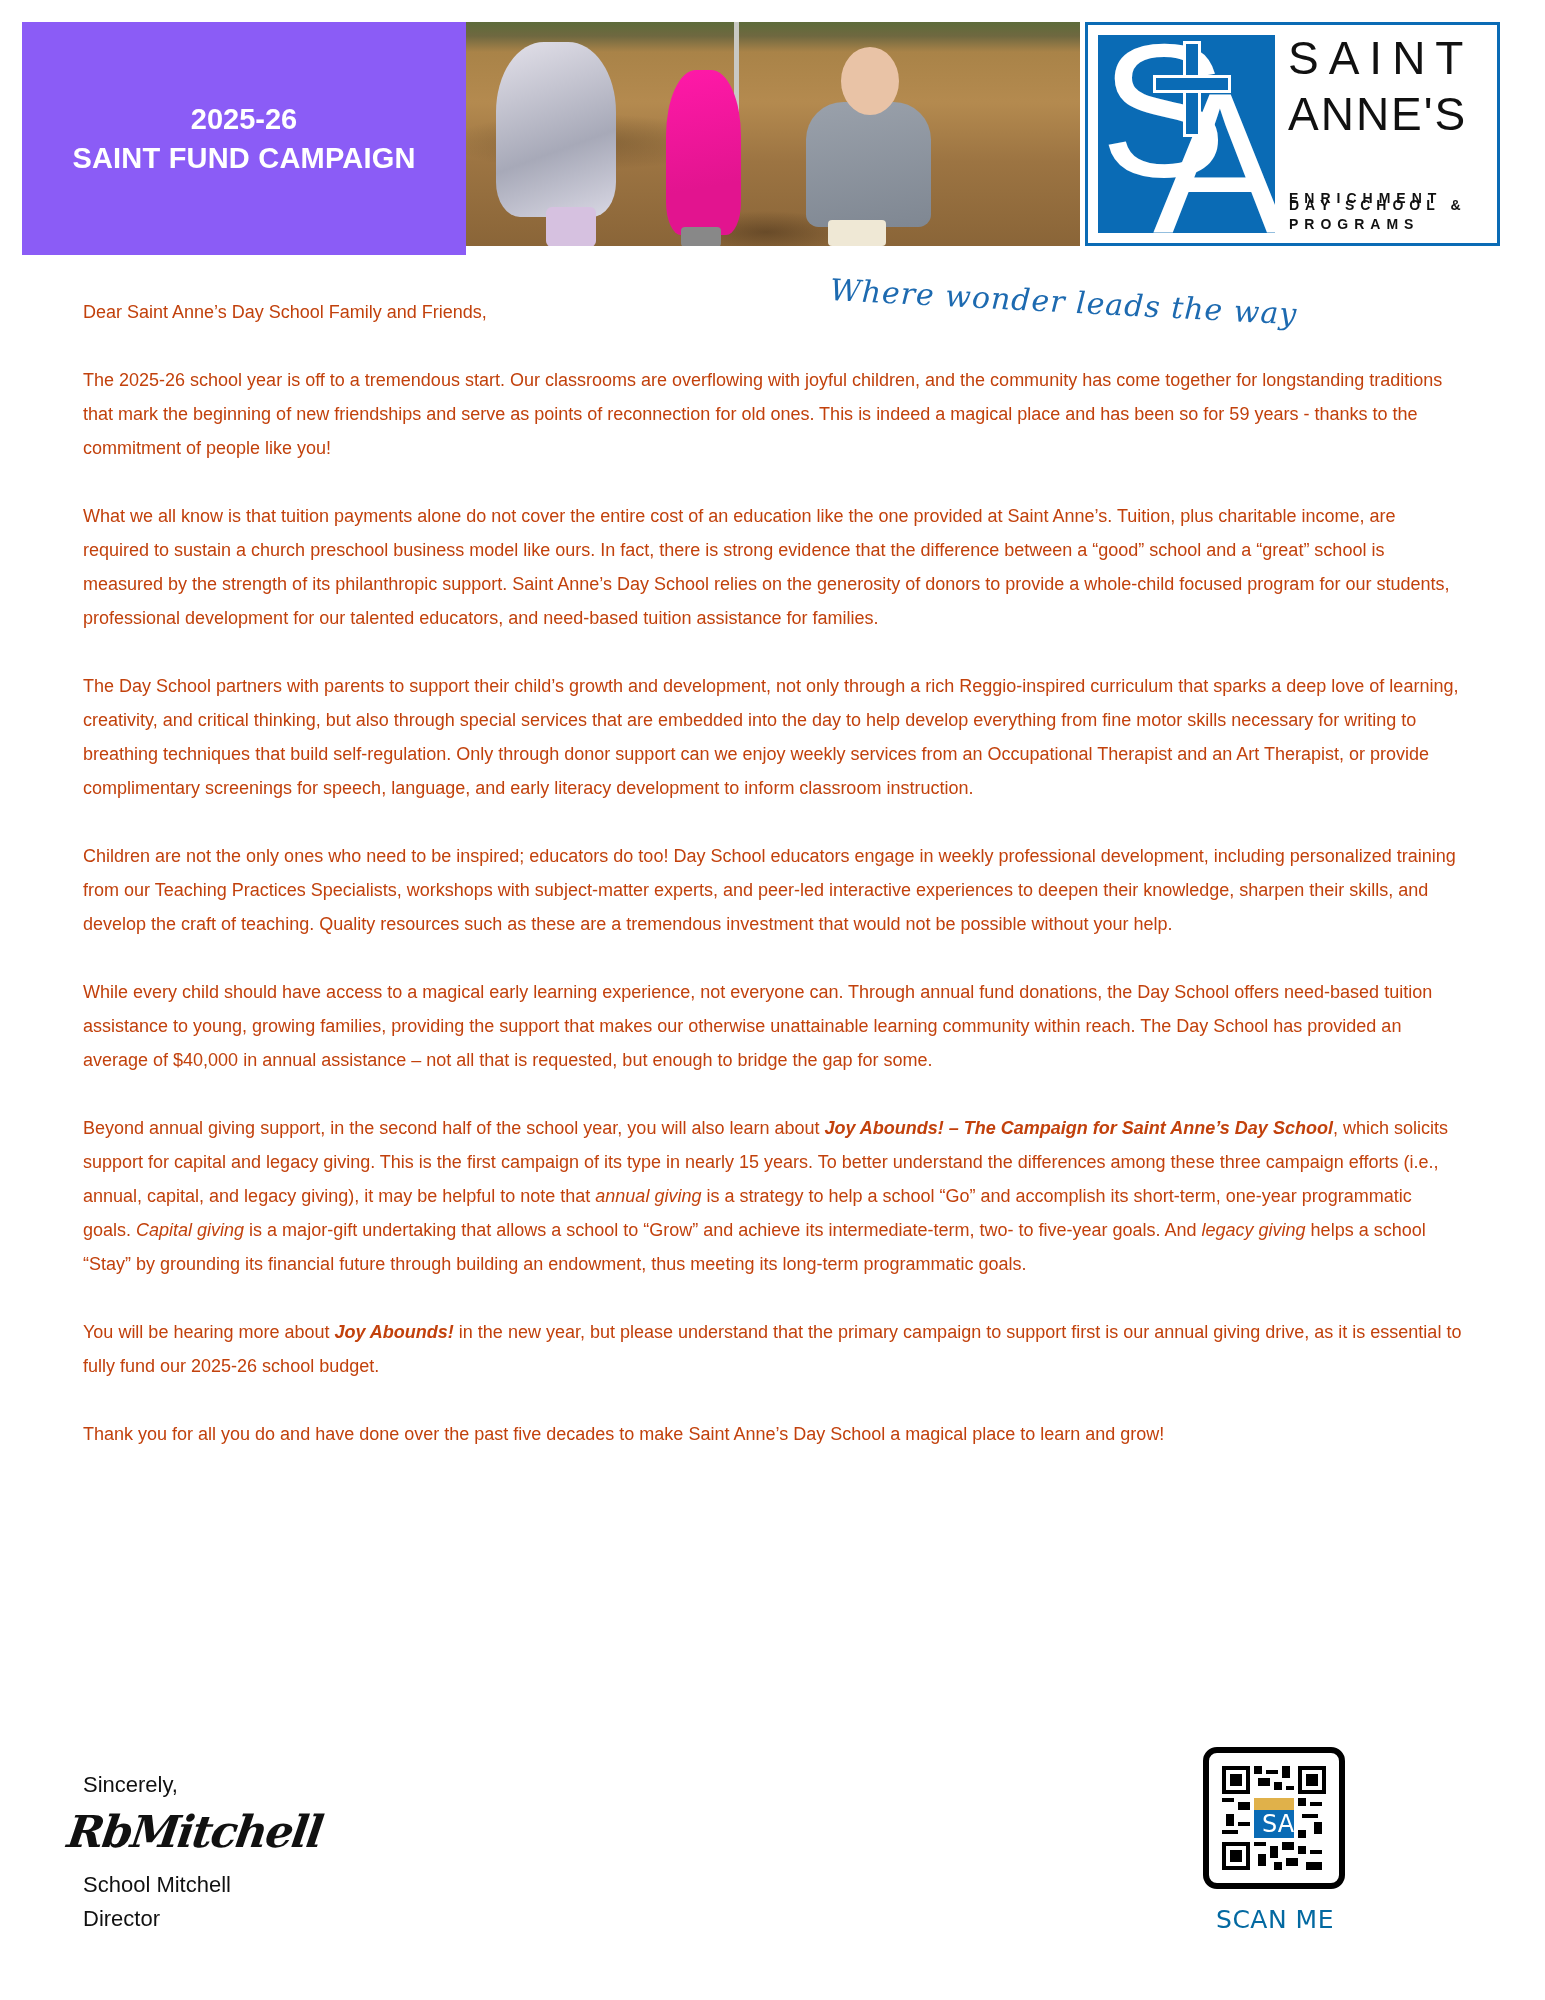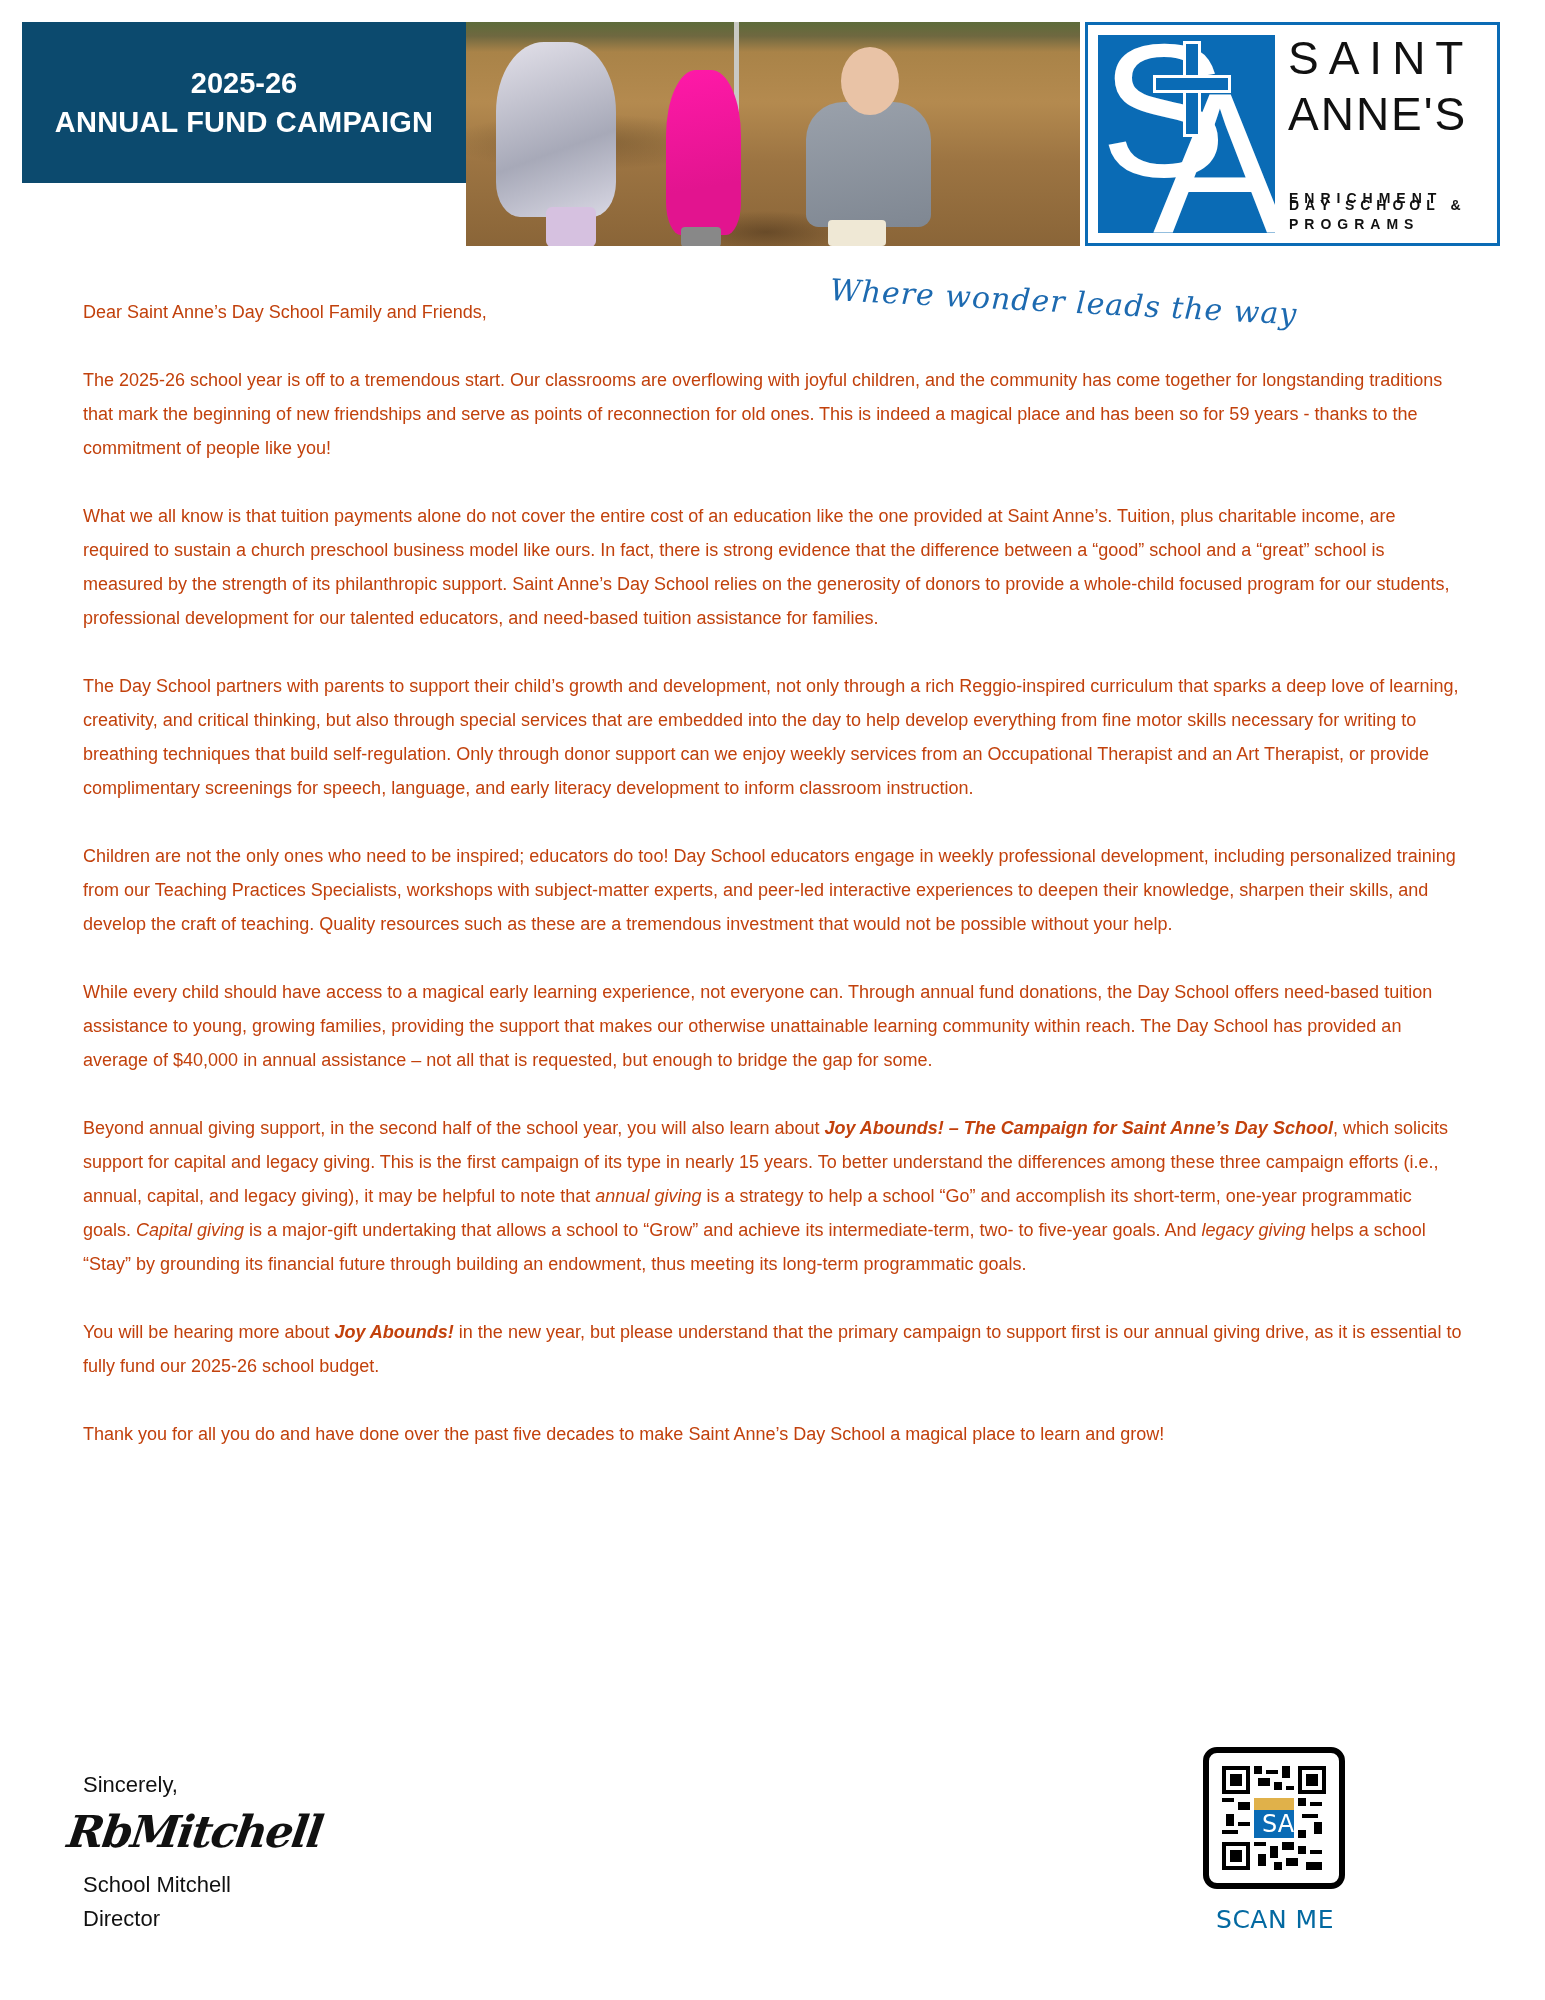--- a/index.html
+++ b/index.html
@@ -1,19 +1,19 @@
 <!DOCTYPE html>
 <html><head>
 <meta charset="utf-8">
 <style>
   html, body { margin: 0; padding: 0; background: #ffffff; }
   body { width: 1545px; height: 2000px; position: relative; overflow: hidden; font-family: "Liberation Sans", sans-serif; color: #111; }
 
   .header { position: absolute; top: 22px; left: 22px; width: 1478px; height: 224px; }
-  .campaign-box { position: absolute; left: 0; top: 0; width: 444px; height: 161px; background: #0c4a6e; color: #fff; display: flex; flex-direction: column; align-items: center; justify-content: center; text-align: center; }
+  .campaign-box { position: absolute; left: 0; top: 0; width: 444px; height: 233px; background: #8b5cf6; color: #fff; display: flex; flex-direction: column; align-items: center; justify-content: center; text-align: center; }
   .campaign-box .year { font-size: 29px; font-weight: bold; line-height: 38px; }
   .campaign-box .name { font-size: 29px; font-weight: bold; line-height: 40px; letter-spacing: 0.2px; }
 
   .photo { position: absolute; left: 444px; top: 0; width: 614px; height: 224px; overflow: hidden;
     background:
       radial-gradient(ellipse 120px 30px at 300px 210px, rgba(60,40,20,0.45), transparent 70%),
       radial-gradient(ellipse 200px 40px at 120px 120px, rgba(70,50,25,0.35), transparent 70%),
       linear-gradient(180deg, #5d6b3a 0px, #6f6840 14px, #a98348 30px, #b48a4f 80px, #9c7442 140px, #8a6538 224px); }
   .photo .kid { position: absolute; border-radius: 40% 40% 20% 20%; }
   .photo .kid1 { left: 30px; top: 20px; width: 120px; height: 175px; background: linear-gradient(160deg, #e3e1ea, #a7a9b8 60%, #d9d8e4); }
@@ -54,21 +54,21 @@
   .qr-frame { position: absolute; left: 1203px; top: 1747px; width: 142px; height: 142px; border: 6px solid #000; border-radius: 14px; background: #fff; box-sizing: border-box; }
   .qr-frame svg { position: absolute; left: 13px; top: 13px; }
   .scan-label { position: absolute; left: 1170px; top: 1905px; width: 210px; text-align: center; font-family: "DejaVu Sans", sans-serif; font-size: 25px; color: #0369a1; letter-spacing: 0.5px; }
 </style>
 </head>
 <body>
 
 <div class="header">
   <div class="campaign-box">
     <div class="year">2025-26</div>
-    <div class="name">ANNUAL FUND CAMPAIGN</div>
+    <div class="name">SAINT FUND CAMPAIGN</div>
   </div>
 
   <div class="photo" title="Three young children playing outdoors on a leaf-covered playground">
     <div class="pole"></div>
     <div class="kid kid1"></div>
     <div class="kid1-legs"></div>
     <div class="kid kid2"></div>
     <div class="kid2-legs"></div>
     <div class="kid kid3"></div>
     <div class="kid3-head"></div>

